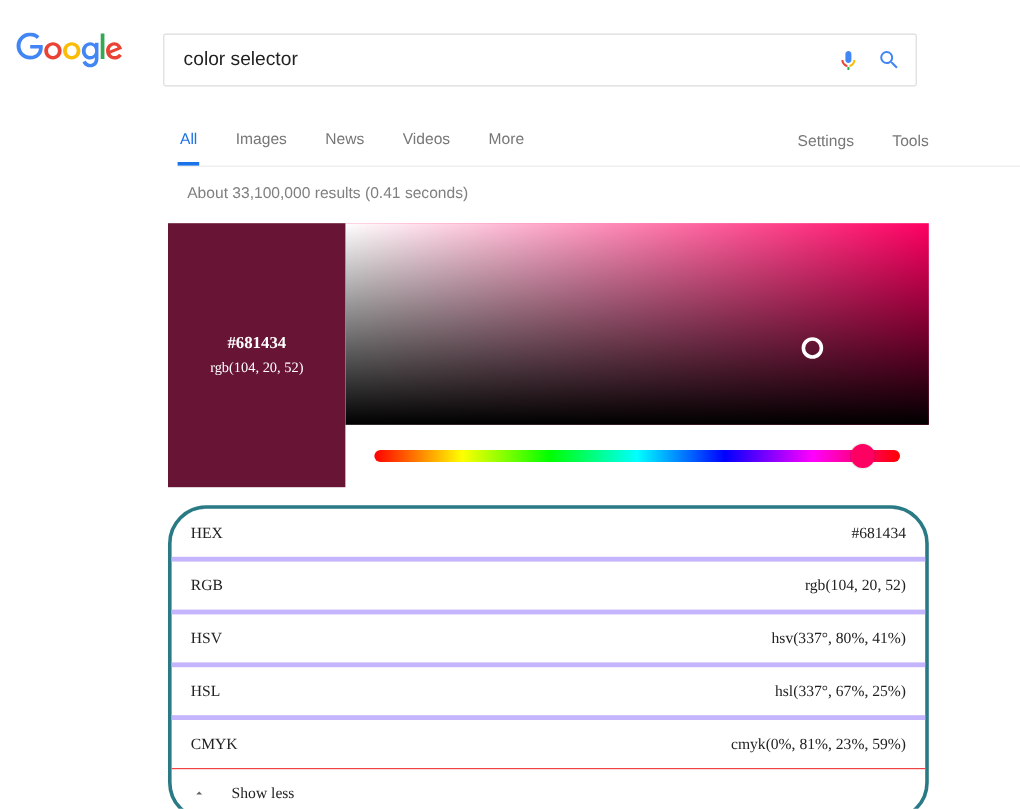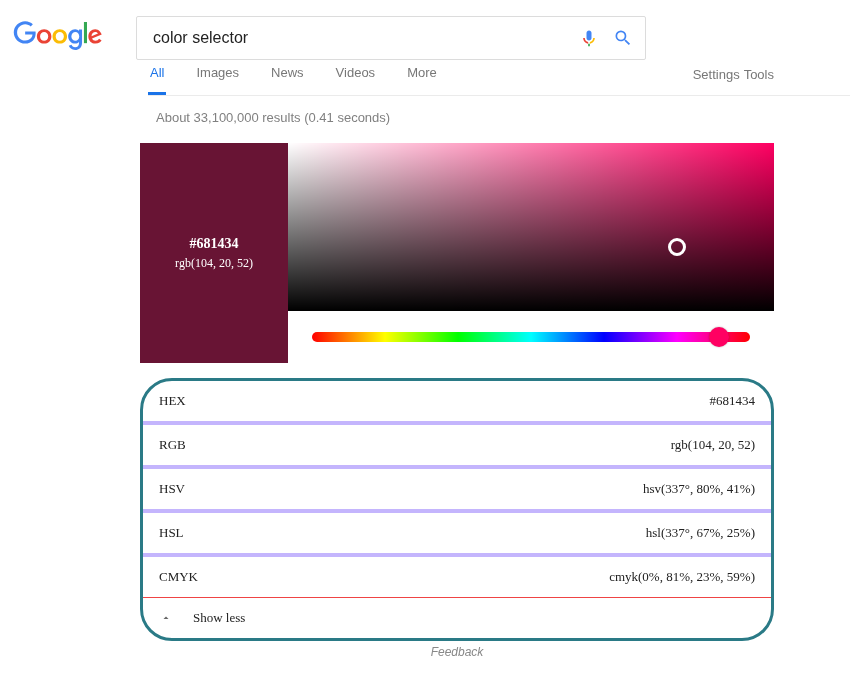--- a/index.html
+++ b/index.html
@@ -1,29 +1,29 @@
 <!DOCTYPE html>
 <html><head>
   <meta charset="utf-8">
   <style>
     * { box-sizing: border-box; margin: 0; padding: 0; }
     body { font-family: arial, sans-serif; background: #fff; width: 850px; height: 674px; overflow: hidden; }
 
     .header { display: flex; align-items: center; padding: 16px 8px 0 8px; }
     .logo { margin-left: 4px; margin-right: 32px; }
     .logo svg { width: 92px; height: 30px; }
-    .searchbar { display: flex; align-items: center; border: 1px solid #dcdcdc; border-radius: 2px; height: 44px; width: 510px; padding: 0 10px; }
+    .searchbar { display: flex; align-items: center; border: 1px solid #dcdcdc; border-radius: 2px; height: 44px; width: 628px; padding: 0 10px; margin-top: 12px; }
     .searchbar input { border: none; outline: none; font-size: 16px; flex: 1; padding: 0 6px; color: #222; }
     .searchbar .icon { width: 24px; height: 24px; display: flex; align-items: center; justify-content: center; margin-left: 10px; }
 
-    .tabs-row { display: flex; align-items: center; margin-left: 148px; margin-top: 5px; border-bottom: 1px solid #ebebeb; }
+    .tabs-row { display: flex; align-items: center; margin-left: 148px; margin-top: 36px; border-bottom: 1px solid #ebebeb; }
     .tabs { display: flex; gap: 28px; }
     .tab { font-size: 13px; color: #777; padding: 0 2px 12px 2px; cursor: pointer; }
     .tab.active { color: #1a73e8; border-bottom: 3px solid #1a73e8; font-weight: 500; }
-    .right-tabs { margin-left: auto; display: flex; margin-right: 74px; }
+    .right-tabs { margin-left: auto; display: flex; gap: 28px; margin-right: 74px; }
     .right-tab { font-size: 13px; color: #777; padding: 0 2px 12px 2px; cursor: pointer; }
 
     .results-stats { margin-left: 156px; font-size: 13px; color: #808080; margin-top: 14px; }
 
     .picker-container { margin-left: 140px; margin-top: 18px; width: 634px; font-family: Liberation Serif, serif; }
     .picker-top { display: flex; height: 220px; }
     .swatch { width: 148px; height: 220px; background: var(--swatch); color: #fff; display: flex; flex-direction: column; justify-content: center; align-items: center; font-size: 13px; text-align:center; }
     .swatch .hex { font-weight: bold; margin-bottom: 4px; font-size: 14px; }
     .swatch .rgb { font-size: 12px; }
     .sv-wrap { flex: 1; display: flex; flex-direction: column; }

